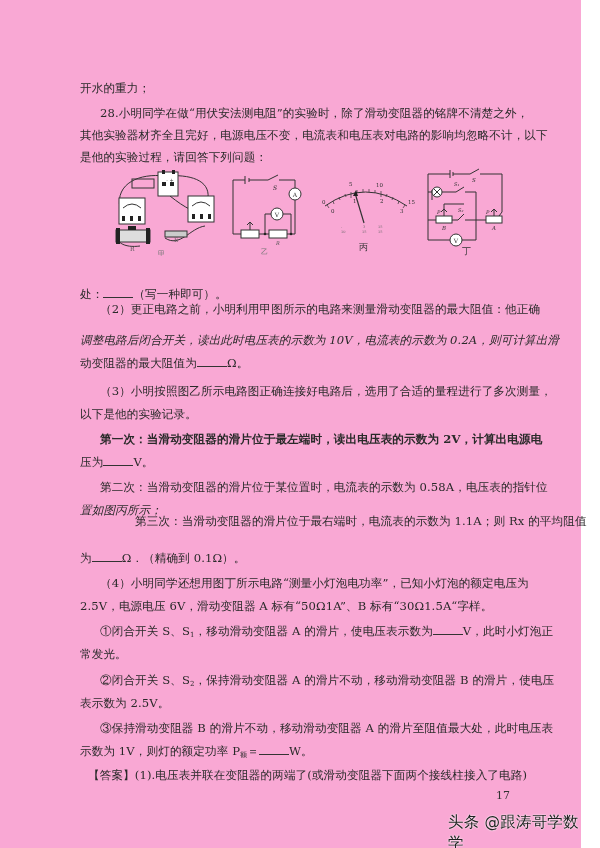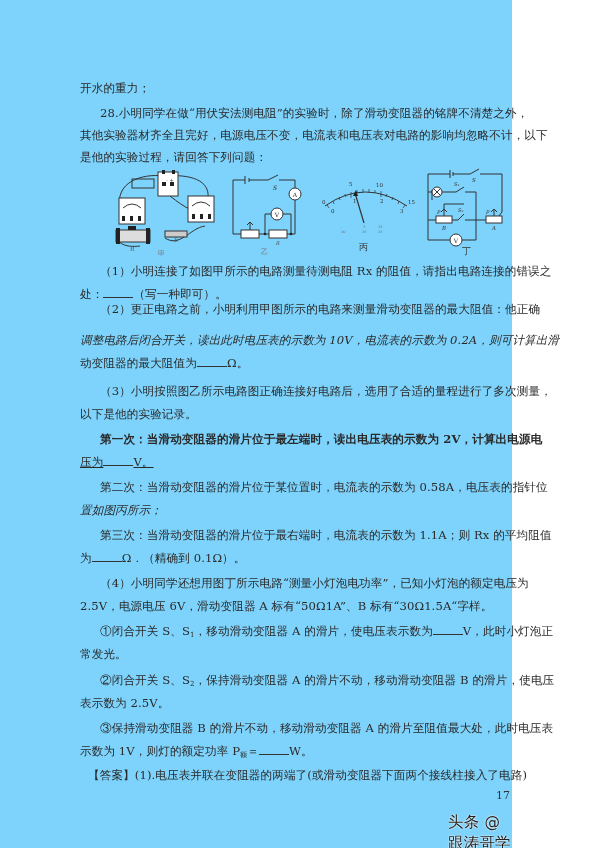--- a/index.html
+++ b/index.html
@@ -11,22 +11,22 @@
       width: 600px;
       height: 848px;
       position: relative;
       overflow: hidden;
       font-family: "DejaVu Serif", "Liberation Serif", serif;
       color: #2a2a2a;
     }
     .page {
       position: absolute;
       left: 0; top: 0;
-      width: 512px; height: 848px;
-      background: #7dd3fc;
+      width: 581px; height: 848px;
+      background: #f9a8d4;
     }
     .line {
       position: absolute;
       left: 80px;
       width: 440px;
       font-size: 11.6px;
       line-height: 16px;
       white-space: nowrap;
       letter-spacing: 0.1px;
     }
@@ -227,43 +227,42 @@
       <text x="38" y="44" font-size="5" fill="#333" font-style="italic">S₂</text>
       <text x="17" y="46" font-size="5" fill="#333" font-style="italic">P</text>
       <text x="66" y="46" font-size="5" fill="#333" font-style="italic">P</text>
       <text x="22" y="62" font-size="5.5" fill="#333" font-style="italic">B</text>
       <text x="72" y="62" font-size="5.5" fill="#333" font-style="italic">A</text>
       <text x="36" y="74.5" font-size="6" fill="#333" text-anchor="middle">V</text>
       <text x="42" y="86" font-size="9" fill="#333">丁</text>
     </svg>
   </div>
 
-  <div class="line indent" style="top:263px;">（1）小明连接了如图甲所示的电路测量待测电阻 Rx 的阻值，请指出电路连接的错误之</div>
   <div class="line" style="top:286px;">
     <span>处：</span><span class="blank"></span><span>（写一种即可）。</span>
   </div>
 
   <div class="line indent" style="top:301px;">（2）更正电路之前，小明利用甲图所示的电路来测量滑动变阻器的最大阻值：他正确</div>
   <div class="line" style="top:332px;font-style:italic;">调整电路后闭合开关，读出此时电压表的示数为 10V，电流表的示数为 0.2A，则可计算出滑</div>
   <div class="line" style="top:355px;">
     <span>动变阻器的最大阻值为</span><span class="blank"></span><span>Ω。</span>
   </div>
 
   <div class="line indent" style="top:383px;">（3）小明按照图乙所示电路图正确连接好电路后，选用了合适的量程进行了多次测量，</div>
   <div class="line" style="top:406px;">以下是他的实验记录。</div>
 
   <div class="line indent" style="top:431px;font-weight:bold;">第一次：当滑动变阻器的滑片位于最左端时，读出电压表的示数为 2V，计算出电源电</div>
-  <div class="line" style="top:454px;text-decoration:underline;">
+  <div class="line" style="top:454px;">
     <span>压为</span><span class="blank"></span><span>V。</span>
   </div>
 
   <div class="line indent" style="top:479px;">第二次：当滑动变阻器的滑片位于某位置时，电流表的示数为 0.58A，电压表的指针位</div>
   <div class="line" style="top:502px;font-style:italic;">置如图丙所示；</div>
 
-  <div class="line indent" style="top:527px;">第三次：当滑动变阻器的滑片位于最右端时，电流表的示数为 1.1A；则 Rx 的平均阻值</div>
+  <div class="line indent" style="top:513px;margin-left:35px;">第三次：当滑动变阻器的滑片位于最右端时，电流表的示数为 1.1A；则 Rx 的平均阻值</div>
   <div class="line" style="top:550px;">
     <span>为</span><span class="blank"></span><span>Ω．（精确到 0.1Ω）。</span>
   </div>
 
   <div class="line indent" style="top:575px;">（4）小明同学还想用图丁所示电路“测量小灯泡电功率”，已知小灯泡的额定电压为</div>
   <div class="line" style="top:598px;">2.5V，电源电压 6V，滑动变阻器 A 标有“50Ω1A”、B 标有“30Ω1.5A“字样。</div>
 
   <div class="line indent" style="top:623px;">
     <span>①闭合开关 S、S</span><sub>1</sub><span>，移动滑动变阻器 A 的滑片，使电压表示数为</span><span class="blank"></span><span>V，此时小灯泡正</span>
   </div>

